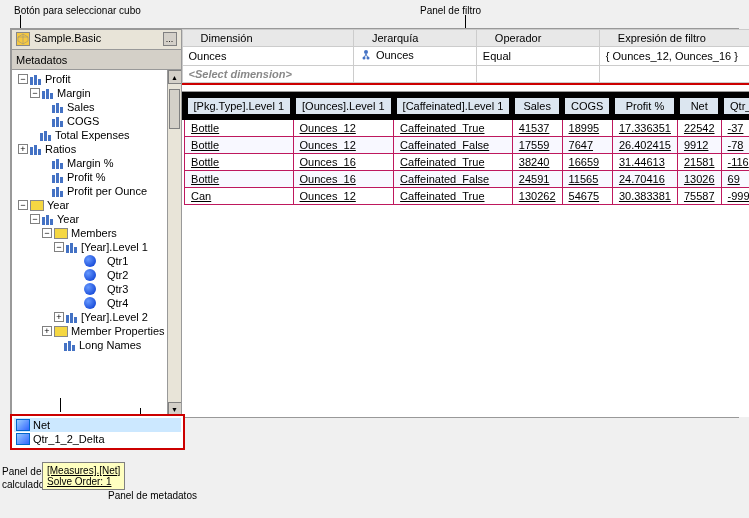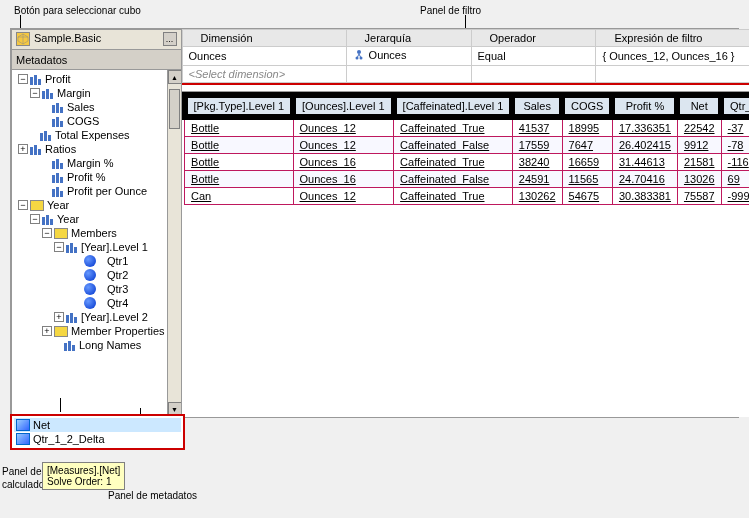--- a/index.html
+++ b/index.html
@@ -196,20 +196,21 @@
     }
 
     .tooltip-box {
       position: absolute;
       background: #ffffc0;
       border: 1px solid #808080;
       padding: 2px 4px;
       font-size: 10px;
       z-index: 10;
       white-space: nowrap;
+      text-decoration: underline;
     }
 
     
     .right-panel {
       flex: 1;
       display: flex;
       flex-direction: column;
       background: #fff;
     }
 
@@ -561,21 +562,21 @@
                   <circle cx="4" cy="9" r="1.5" fill="#4472c4"></circle>
                   <circle cx="8" cy="9" r="1.5" fill="#4472c4"></circle>
                 </svg>
                 <span>Ounces</span>
               </span>
             </td>
             <td>Equal</td>
             <td>{ Ounces_12, Ounces_16 }</td>
           </tr>
           <tr>
-            <td class="select-dim" style="color:#888; font-style:italic;">&lt;Select dimension&gt;</td>
+            <td class="select-dim" style="color:#888; font-style:italic;font-weight:bold;">&lt;Select dimension&gt;</td>
             <td></td>
             <td></td>
             <td></td>
           </tr>
         </tbody>
       </table>
     </div>
 
     <div class="data-panel" style="margin-top:6px;">
       <table class="data-table">

